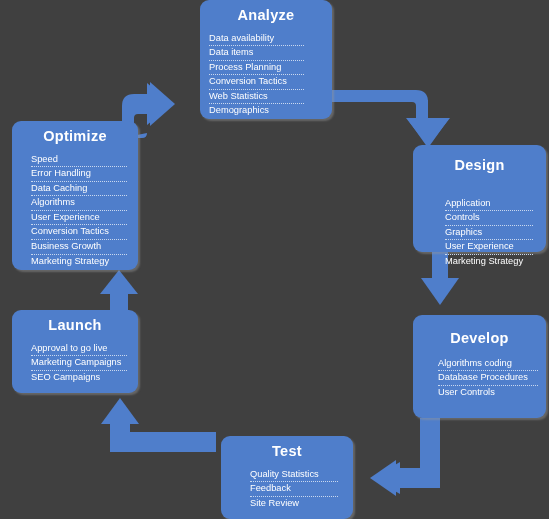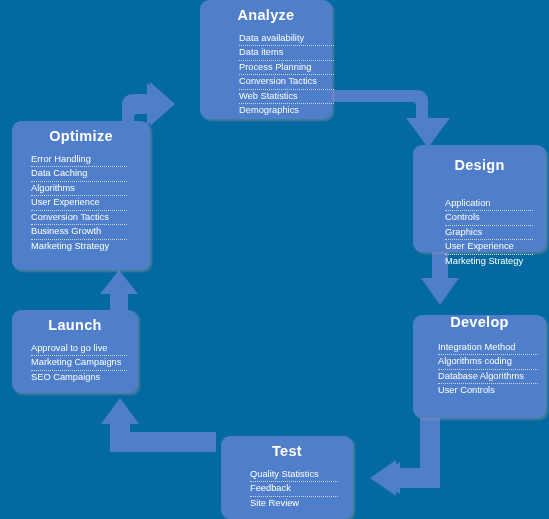--- a/index.html
+++ b/index.html
@@ -7,21 +7,21 @@
     padding: 0;
     background: #ffffff;
   }
   body {
     font-family: "Liberation Sans", sans-serif;
   }
   #diagram {
     position: relative;
     width: 549px;
     height: 519px;
-    background: #0369a1;
+    background: #404040;
     overflow: hidden;
   }
   #arrow-layer {
     position: absolute;
     left: 0;
     top: 0;
     width: 549px;
     height: 519px;
     pointer-events: none;
   }
@@ -55,39 +55,39 @@
     border-bottom: 1px dotted #c9d8ef;
     white-space: nowrap;
   }
   .node-list li:last-child {
     border-bottom: none;
   }
 
   
   #node-analyze  { left: 200px; top: 0px;   width: 132px; height: 119px; }
   #node-analyze  .node-title { margin-top: 8px; }
-  #node-analyze  .node-list  { margin: 9px 0 0 39px; width: 95px; }
+  #node-analyze  .node-list  { margin: 9px 0 0 9px; width: 95px; }
 
   #node-design   { left: 413px; top: 145px; width: 133px; height: 107px; }
   #node-design   .node-title { margin-top: 13px; }
   #node-design   .node-list  { margin: 24px 0 0 32px; width: 88px; }
 
   #node-develop  { left: 413px; top: 315px; width: 133px; height: 103px; }
-  #node-develop  .node-title { margin-top: 0; }
+  #node-develop  .node-title { margin-top: 16px; }
   #node-develop  .node-list  { margin: 11px 0 0 25px; width: 100px; }
 
   #node-test     { left: 221px; top: 436px; width: 132px; height: 83px; }
   #node-test     .node-title { margin-top: 8px; }
   #node-test     .node-list  { margin: 9px 0 0 29px; width: 88px; }
 
   #node-launch   { left: 12px;  top: 310px; width: 126px; height: 83px; }
   #node-launch   .node-title { margin-top: 8px; }
   #node-launch   .node-list  { margin: 9px 0 0 19px; width: 96px; }
 
-  #node-optimize { left: 12px;  top: 121px; width: 138px; height: 149px; }
+  #node-optimize { left: 12px;  top: 121px; width: 126px; height: 149px; }
   #node-optimize .node-title { margin-top: 8px; }
   #node-optimize .node-list  { margin: 9px 0 0 19px; width: 96px; }
 </style>
 </head>
 <body>
 
 <div id="diagram">
 
   <svg id="arrow-layer" viewBox="0 0 549 519" width="549" height="519" xmlns="http://www.w3.org/2000/svg">
 
@@ -174,23 +174,22 @@
       <li>Controls</li>
       <li>Graphics</li>
       <li>User Experience</li>
       <li>Marketing Strategy</li>
     </ul>
   </div>
 
   <div class="node" id="node-develop">
     <div class="node-title">Develop</div>
     <ul class="node-list">
-      <li>Integration Method</li>
       <li>Algorithms coding</li>
-      <li>Database Algorithms</li>
+      <li>Database Procedures</li>
       <li>User Controls</li>
     </ul>
   </div>
 
   <div class="node" id="node-test">
     <div class="node-title">Test</div>
     <ul class="node-list">
       <li>Quality Statistics</li>
       <li>Feedback</li>
       <li>Site Review</li>
@@ -202,20 +201,21 @@
     <ul class="node-list">
       <li>Approval to go live</li>
       <li>Marketing Campaigns</li>
       <li>SEO Campaigns</li>
     </ul>
   </div>
 
   <div class="node" id="node-optimize">
     <div class="node-title">Optimize</div>
     <ul class="node-list">
+      <li>Speed</li>
       <li>Error Handling</li>
       <li>Data Caching</li>
       <li>Algorithms</li>
       <li>User Experience</li>
       <li>Conversion Tactics</li>
       <li>Business Growth</li>
       <li>Marketing Strategy</li>
     </ul>
   </div>
 

